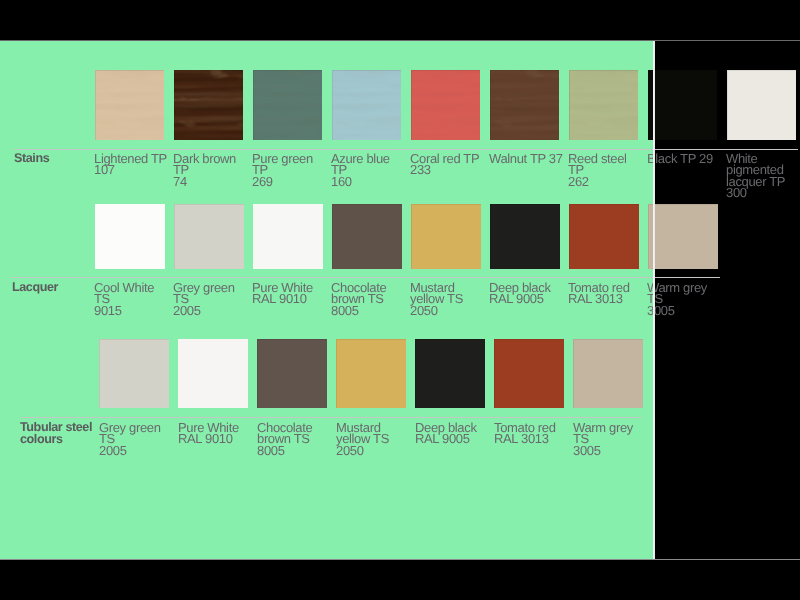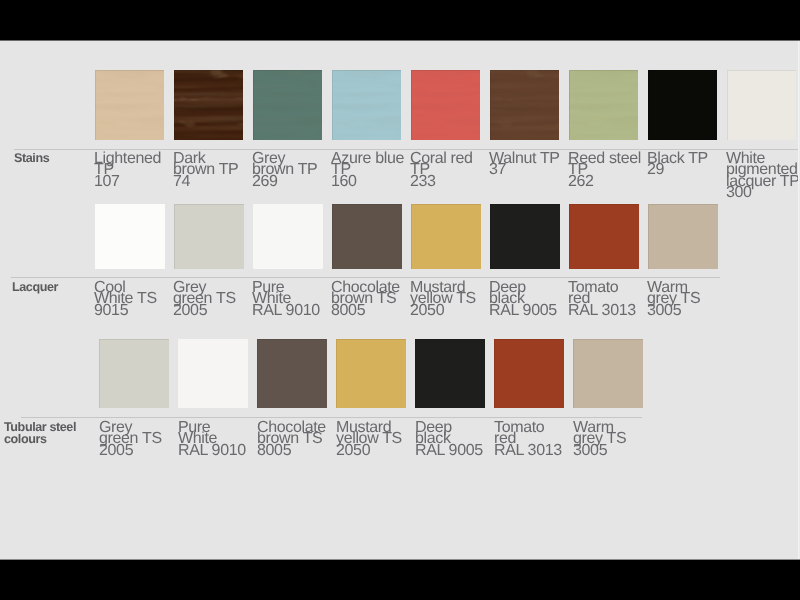--- a/index.html
+++ b/index.html
@@ -1,19 +1,19 @@
 <!DOCTYPE html>
 <html><head>
 <meta charset="utf-8">
 <title>Colour chart</title>
 <style>
   html,body{margin:0;padding:0;}
   body{width:800px;height:600px;background:#000;overflow:hidden;
        font-family:"Liberation Sans",sans-serif;}
-  #stage{position:absolute;left:0;top:40px;width:800px;height:520px;background:#e5e5e5;
+  #stage{position:absolute;left:0;top:40px;width:655px;height:520px;background:#86efac;
          filter:blur(0.32px);}
   .row{position:absolute;left:0;width:800px;}
   .rule{position:absolute;height:1px;background:#c6c6c6;}
   .cat{position:absolute;font-weight:bold;font-size:12.6px;color:#5b5b5e;
        line-height:12.2px;letter-spacing:-0.42px;white-space:pre-line;}
   .fade-top{position:absolute;left:0;top:0;width:800px;height:1px;background:#6a6a6a;}
   .fade-bottom{position:absolute;left:0;bottom:0;width:800px;height:1px;background:#8a8a8a;}
   .sheet-edge{position:absolute;right:0;top:0;width:2px;height:520px;
        background:linear-gradient(to right,#ffffff 0%,#e4e4e4 55%,#f3f3f3 100%);}
   .sw{position:absolute;box-shadow:inset 1px 1px 0 rgba(0,0,0,.075);overflow:hidden;}
@@ -38,21 +38,21 @@
   .tex-wood-mid .g2{opacity:.13;}
   .tex-wood-light .g2{opacity:.04;}
   .tex-wood-flat .g2{opacity:.04;}
   .tex-wood-light .g0{opacity:.05;}
   .tex-wood-light .g1{opacity:.035;}
   .tex-wood-flat .g0{opacity:.05;}
   .tex-wood-flat .g1{opacity:.045;}
   .sw.no-edge{box-shadow:none;}
   .cat,.cap{-webkit-font-smoothing:antialiased;text-rendering:geometricPrecision;
        transform:translateZ(0);will-change:transform;}
-  .cap{position:absolute;font-size:16px;color:#6a6a6e;line-height:11.3px;
+  .cap{position:absolute;font-size:13px;color:#6a6a6e;line-height:11.3px;
        letter-spacing:-0.35px;white-space:pre-line;}
   .cap-name,.cap-code{display:block;}
 </style>
 </head>
 <body>
 
 <div id="stage">
   <svg width="0" height="0" style="position:absolute">
     <defs>
       <filter id="woodgrain" x="0%" y="0%" width="100%" height="100%" filterUnits="objectBoundingBox" primitiveUnits="userSpaceOnUse" color-interpolation-filters="sRGB">
@@ -104,21 +104,21 @@
       <svg class="grain g0" width="69" height="70">
             <rect x="0" y="0" width="69" height="70" filter="url(#woodgrain)"></rect>
           </svg>
       <svg class="grain g1" width="69" height="70">
             <rect x="0" y="0" width="69" height="70" filter="url(#woodgrain2)"></rect>
           </svg>
       <svg class="grain g2" width="69" height="70">
             <rect x="0" y="0" width="69" height="70" filter="url(#woodgrain3)"></rect>
           </svg>
     </div>
-    <div class="cap" style="left:252px;top:113px;width:74px"><span class="cap-name">Grey brown TP</span><span class="cap-code">269</span></div>
+    <div class="cap" style="left:252px;top:113px;width:74px"><span class="cap-name">Pure green TP</span><span class="cap-code">269</span></div>
     <div class="sw tex-wood-flat" style="left: 332px; top: 30px; width: 69px; height: 70px; background: rgb(162, 199, 207);">
       <svg class="grain g0" width="69" height="70">
             <rect x="0" y="0" width="69" height="70" filter="url(#woodgrain)"></rect>
           </svg>
       <svg class="grain g1" width="69" height="70">
             <rect x="0" y="0" width="69" height="70" filter="url(#woodgrain2)"></rect>
           </svg>
       <svg class="grain g2" width="69" height="70">
             <rect x="0" y="0" width="69" height="70" filter="url(#woodgrain3)"></rect>
           </svg>
@@ -191,21 +191,21 @@
     <div class="cap" style="left:489px;top:242px;width:74px"><span class="cap-name">Deep black</span><span class="cap-code">RAL 9005</span></div>
     <div class="sw tex-flat" style="left: 569px; top: 164px; width: 70px; height: 65px; background: rgb(156, 60, 33);">
     </div>
     <div class="cap" style="left:568px;top:242px;width:74px"><span class="cap-name">Tomato red</span><span class="cap-code">RAL 3013</span></div>
     <div class="sw tex-flat" style="left: 648px; top: 164px; width: 70px; height: 65px; background: rgb(196, 181, 160);">
     </div>
     <div class="cap" style="left:647px;top:242px;width:74px"><span class="cap-name">Warm grey TS</span><span class="cap-code">3005</span></div>
   </div>
   <div class="row">
     <div class="rule" style="left:21px;top:377px;width:621px"></div>
-    <div class="cat" style="left:4px;top:381px">Tubular steel
+    <div class="cat" style="left:20px;top:381px">Tubular steel
 colours</div>
     <div class="sw tex-flat" style="left: 99px; top: 299px; width: 70px; height: 69px; background: rgb(210, 210, 200);">
     </div>
     <div class="cap" style="left:99px;top:382px;width:74px"><span class="cap-name">Grey green TS</span><span class="cap-code">2005</span></div>
     <div class="sw tex-flat no-edge" style="left: 178px; top: 299px; width: 70px; height: 69px; background: rgb(246, 245, 243);">
     </div>
     <div class="cap" style="left:178px;top:382px;width:74px"><span class="cap-name">Pure White</span><span class="cap-code">RAL 9010</span></div>
     <div class="sw tex-flat" style="left: 257px; top: 299px; width: 70px; height: 69px; background: rgb(96, 84, 76);">
     </div>
     <div class="cap" style="left:257px;top:382px;width:74px"><span class="cap-name">Chocolate</span><span class="cap-code">brown TS 8005</span></div>

